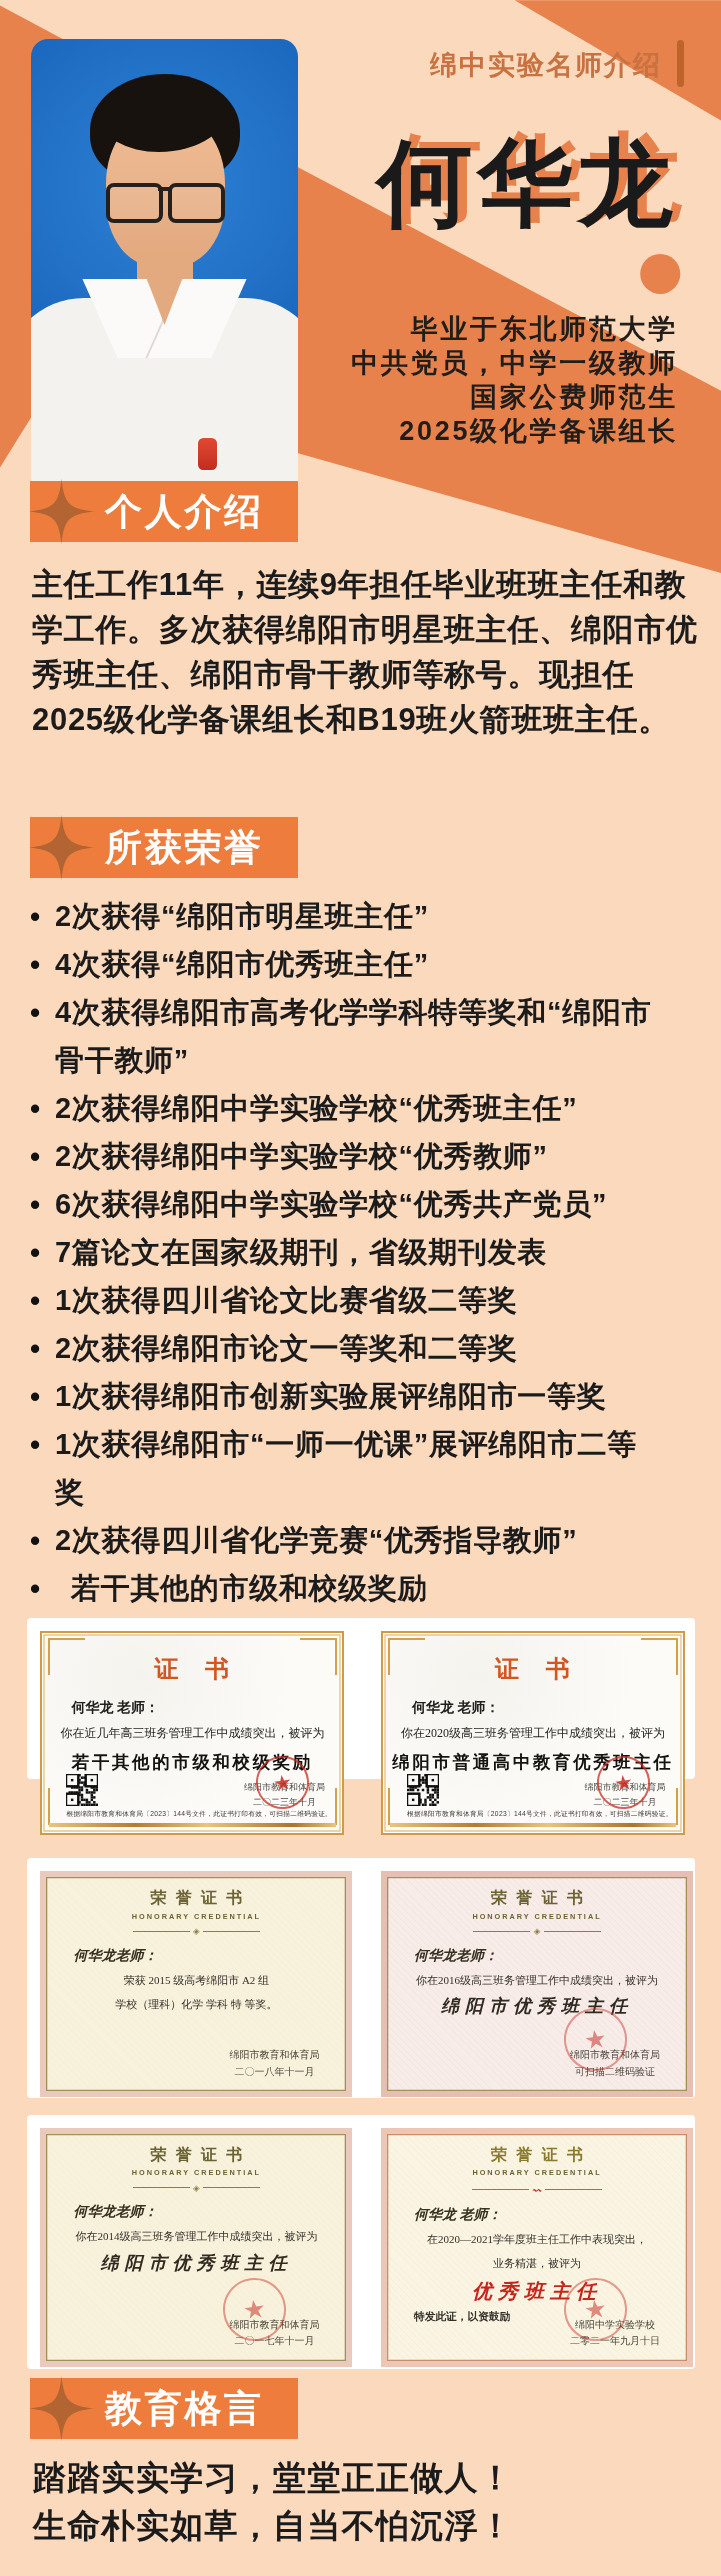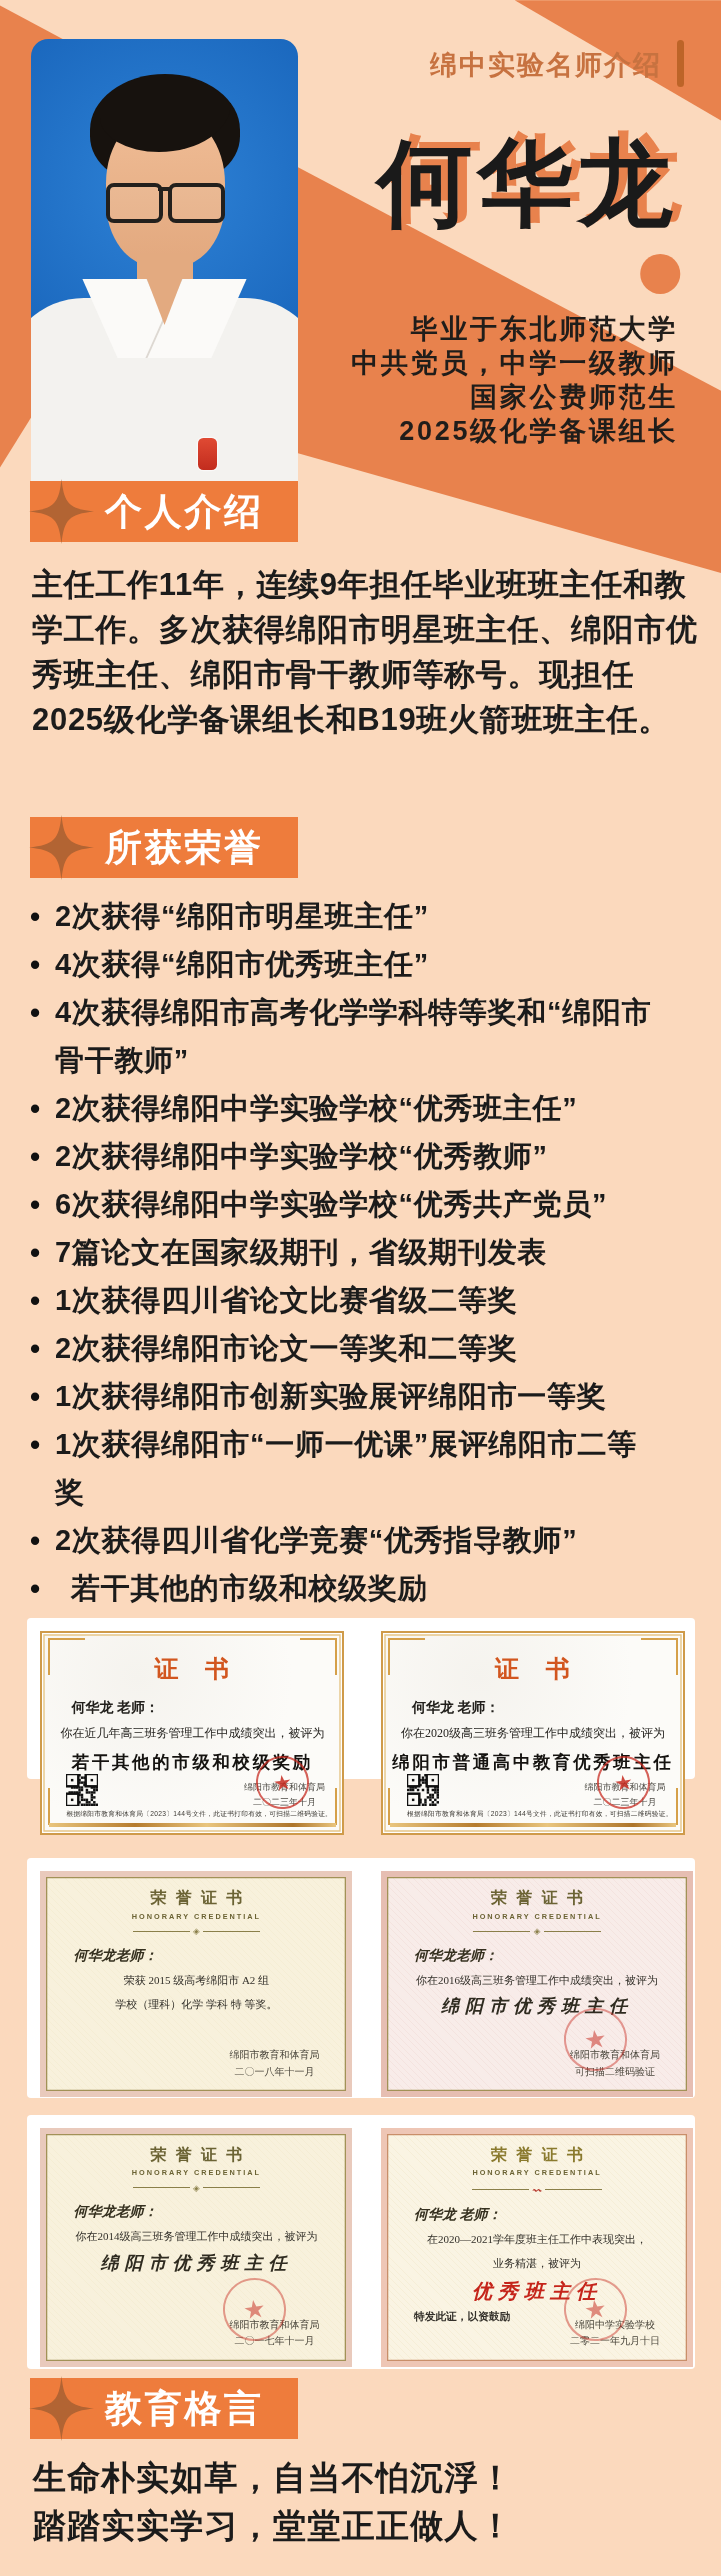--- a/index.html
+++ b/index.html
@@ -475,17 +475,17 @@
       </div>
     </div>
 
   <div class="sec" style="top:2378px;">
     <svg class="spark" viewBox="0 0 100 100">
       <path d="M50 0 C54 38 62 46 100 50 C62 54 54 62 50 100 C46 62 38 54 0 50 C38 46 46 38 50 0 Z" fill="#b26433"></path>
     </svg>
     <span class="t">教育格言</span>
   </div>
   <div class="motto">
+    <div class="ln">踏踏实实学习，堂堂正正做人！</div>
     <div class="ln">生命朴实如草，自当不怕沉浮！</div>
-    <div class="ln">踏踏实实学习，堂堂正正做人！</div>
   </div>
 </div>
 
 
 </body></html>

